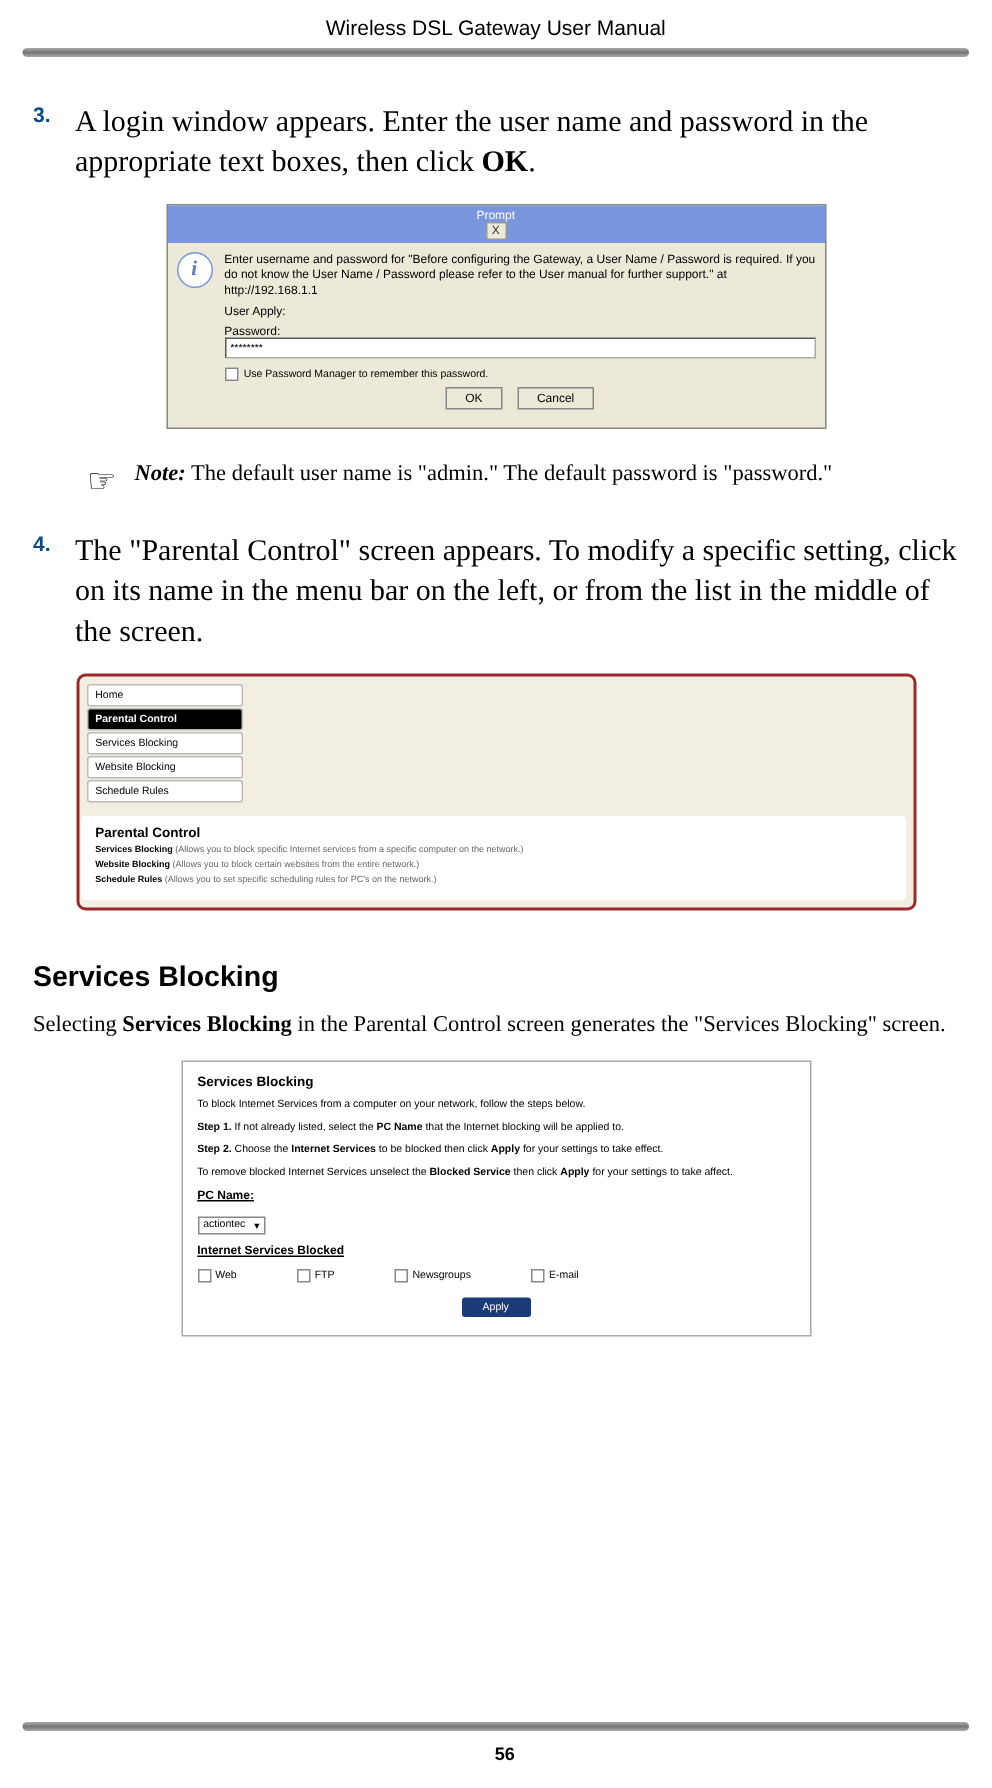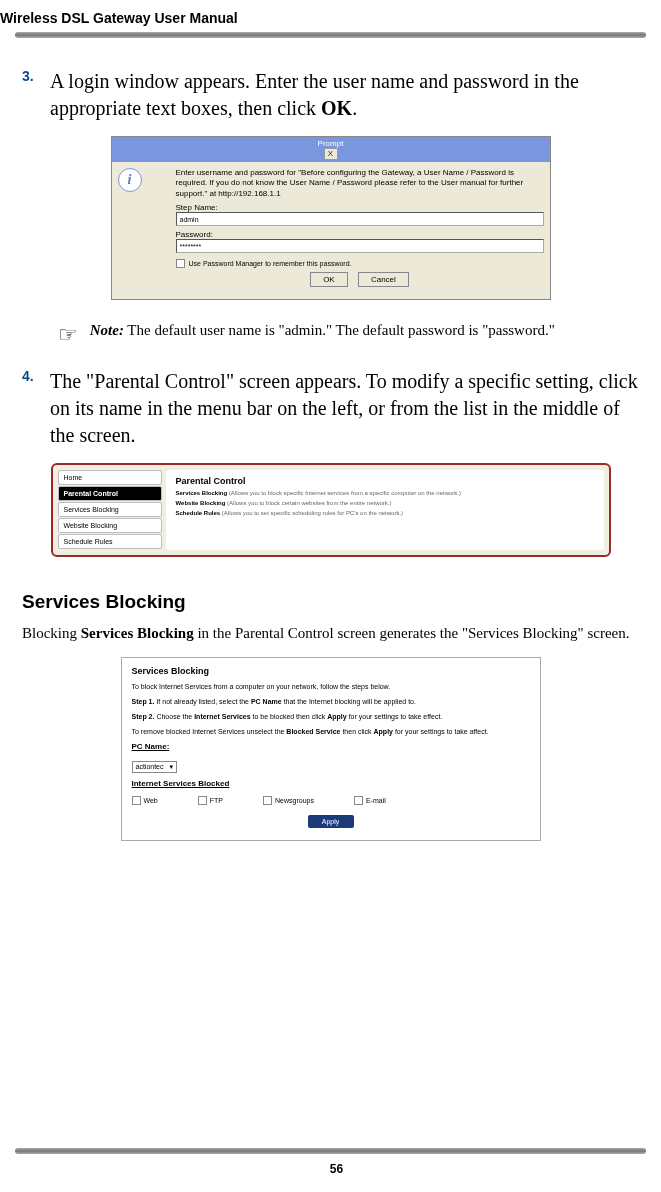--- a/index.html
+++ b/index.html
@@ -5,22 +5,23 @@
     * { box-sizing: border-box; margin: 0; padding: 0; }
     body {
       width: 661px;
       height: 1192px;
       font-family: Georgia, 'Times New Roman', serif;
       background: #fff;
       color: #000;
       position: relative;
     }
     .page-header {
-      font-family: Arial, sans-serif;
-      font-weight: bold;
+      text-align: center;
+      font-family: Arial, sans-serif;
+      font-weight: normal;
       font-size: 14px;
       padding: 10px 0 6px;
     }
     .header-rule {
       height: 6px;
       background: linear-gradient(to bottom, #aaa 0%, #777 50%, #aaa 100%);
       margin: 0 15px;
       border-radius: 3px;
     }
     .content {
@@ -91,21 +92,20 @@
       text-align: center;
       line-height: 22px;
       margin-right: 8px;
       background: #fff;
       flex-shrink: 0;
     }
     .prompt-fields {
       flex: 1;
       font-family: Arial, sans-serif;
       font-size: 8px;
-      margin-left: 26px;
     }
     .prompt-msg {
       line-height: 1.3;
       margin-bottom: 4px;
     }
     .prompt-label {
       margin-top: 4px;
       font-size: 8px;
     }
     .prompt-input {
@@ -150,20 +150,21 @@
     
     .parental-panel {
       width: 560px;
       margin: 12px auto 0;
       border: 2px solid #9a2a2a;
       border-radius: 6px;
       background: #f3eee2;
       display: flex;
       font-family: Arial, sans-serif;
       padding: 1px;
+      flex-direction: column;
     }
     .parental-side {
       width: 112px;
       padding: 4px;
     }
     .side-item {
       border: 1px solid #bbb;
       background: #fff;
       font-size: 7px;
       padding: 3px 5px;
@@ -284,22 +285,21 @@
   <div class="embedded-ui">
     <div class="prompt-dialog">
       <div class="prompt-title">
         <span>Prompt</span>
         <span class="prompt-close">X</span>
       </div>
       <div class="prompt-body">
         <div class="prompt-info-icon">i</div>
         <div class="prompt-fields">
           <div class="prompt-msg">Enter username and password for "Before configuring the Gateway, a User Name / Password is required. If you do not know the User Name / Password please refer to the User manual for further support." at http://192.168.1.1</div>
-          <div class="prompt-label">Step Name:</div>
-          <input class="prompt-input" value="admin" style="">
+          <div class="prompt-label">User Apply:</div>
           <div class="prompt-label">Password:</div>
           <input class="prompt-input" value="********" style="">
           <div class="prompt-check-row">
             <span class="sb-cb"></span>
             <span>Use Password Manager to remember this password.</span>
           </div>
           <div class="prompt-buttons">
             <span class="prompt-btn">OK</span>
             <span class="prompt-btn">Cancel</span>
           </div>
@@ -334,21 +334,21 @@
         <div class="pm-line"><b>Services Blocking</b><span> (Allows you to block specific Internet services from a specific computer on the network.)</span></div>
         <div class="pm-line"><b>Website Blocking</b><span> (Allows you to block certain websites from the entire network.)</span></div>
         <div class="pm-line"><b>Schedule Rules</b><span> (Allows you to set specific scheduling rules for PC's on the network.)</span></div>
       </div>
     </div>
   </div>
 
   <div class="section-heading">Services Blocking</div>
 
   <div class="para">
-    <span>Blocking </span><span class="bold">Services Blocking</span><span> in the Parental Control screen generates the "Services Blocking" screen.</span>
+    <span>Selecting </span><span class="bold">Services Blocking</span><span> in the Parental Control screen generates the "Services Blocking" screen.</span>
   </div>
 
   <div class="embedded-ui">
     <div class="sb-panel">
       <div class="sb-title">Services Blocking</div>
       <div class="sb-line">To block Internet Services from a computer on your network, follow the steps below.</div>
       <div class="sb-line"><b>Step 1.</b><span> If not already listed, select the </span><b>PC Name</b><span> that the Internet blocking will be applied to.</span></div>
       <div class="sb-line"><b>Step 2.</b><span> Choose the </span><b>Internet Services</b><span> to be blocked then click </span><b>Apply</b><span> for your settings to take effect.</span></div>
       <div class="sb-line"><span>To remove blocked Internet Services unselect the </span><b>Blocked Service</b><span> then click </span><b>Apply</b><span> for your settings to take affect.</span></div>
       <div class="sb-label">PC Name:</div>

